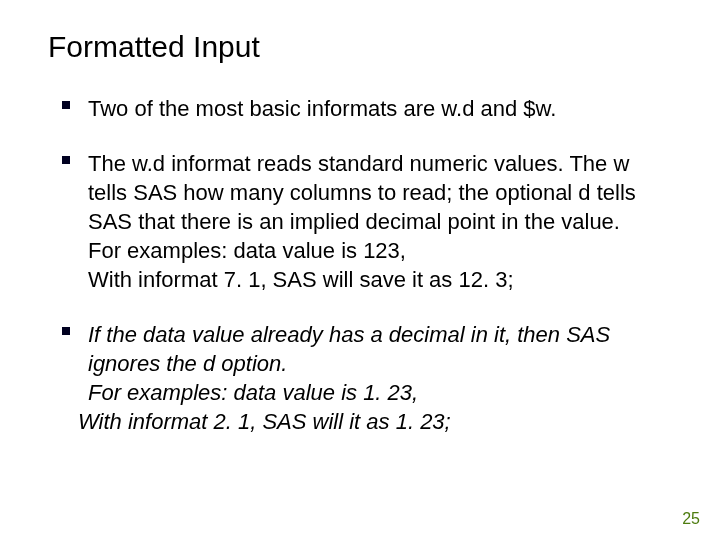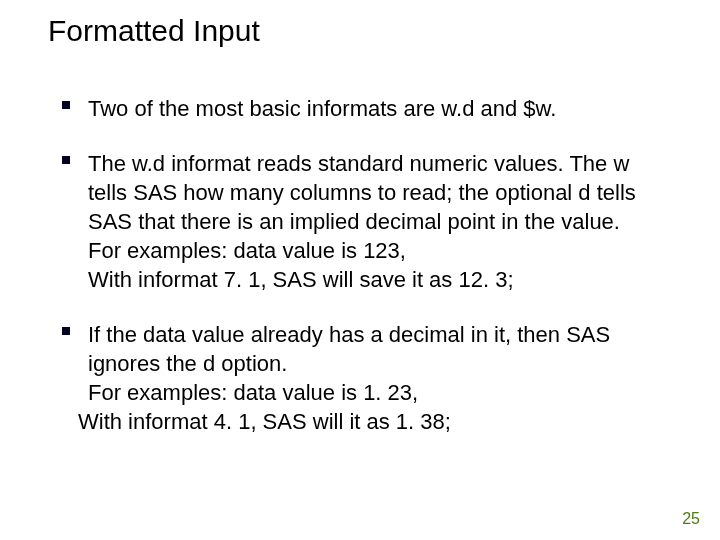--- a/index.html
+++ b/index.html
@@ -14,21 +14,21 @@
   }
   .slide {
     position: relative;
     width: 720px;
     height: 540px;
     box-sizing: border-box;
   }
   .title {
     position: absolute;
     left: 48px;
-    top: 14px;
+    top: 30px;
     font-size: 30px;
     font-weight: normal;
     color: #000000;
   }
   .body {
     position: absolute;
     left: 60px;
     top: 94px;
     width: 610px;
     font-size: 22px;
@@ -72,24 +72,24 @@
       <span>Two of the most basic informats are w.d and $w.</span>
     </div>
 
     <div class="bullet-block">
       <span class="bullet-marker"></span>
       <div>The w.d informat reads standard numeric values. The w tells SAS how many columns to read; the optional d tells SAS that there is an implied decimal point in the value.</div>
       <div>For examples: data value is 123,</div>
       <div>With informat 7. 1, SAS will save it as 12. 3;</div>
     </div>
 
-    <div class="bullet-block" style="margin-bottom:15px;">
+    <div class="bullet-block" style="margin-bottom:15px;font-style:italic;">
       <span class="bullet-marker"></span>
       <div>If the data value already has a decimal in it, then SAS ignores the d option.</div>
       <div>For examples: data value is 1. 23,</div>
-      <div class="cont2" style="margin-left:-28px;">With informat 4. 1, SAS will it as 1. 38;</div>
+      <div class="cont2" style="margin-left:-28px;">With informat 2. 1, SAS will it as 1. 23;</div>
     </div>
 
   </div>
 
   <div class="page-num">25</div>
 
 </div>
 
 </body></html>

